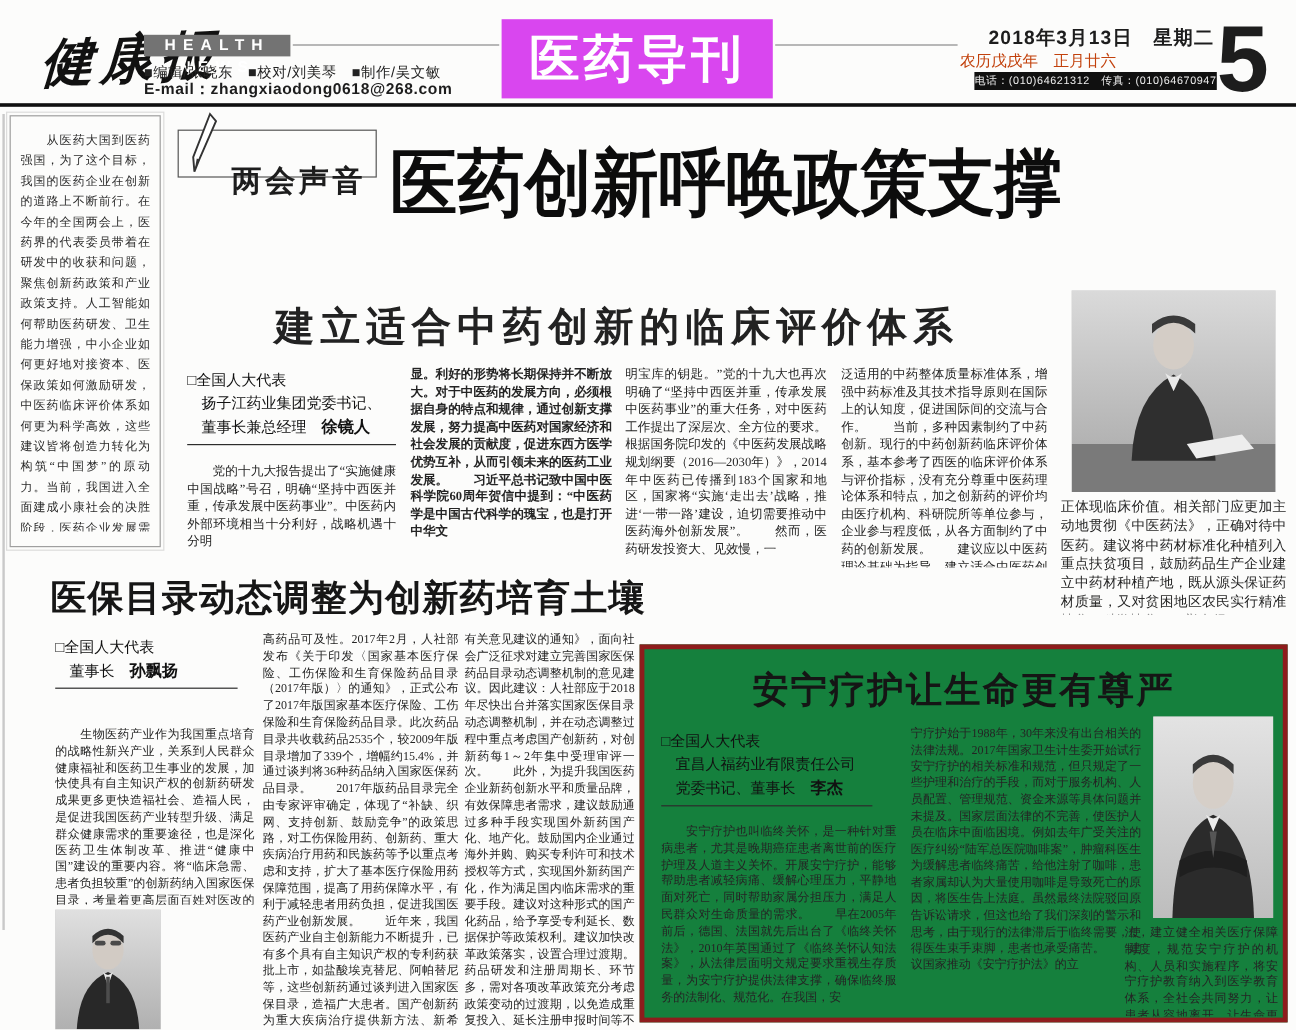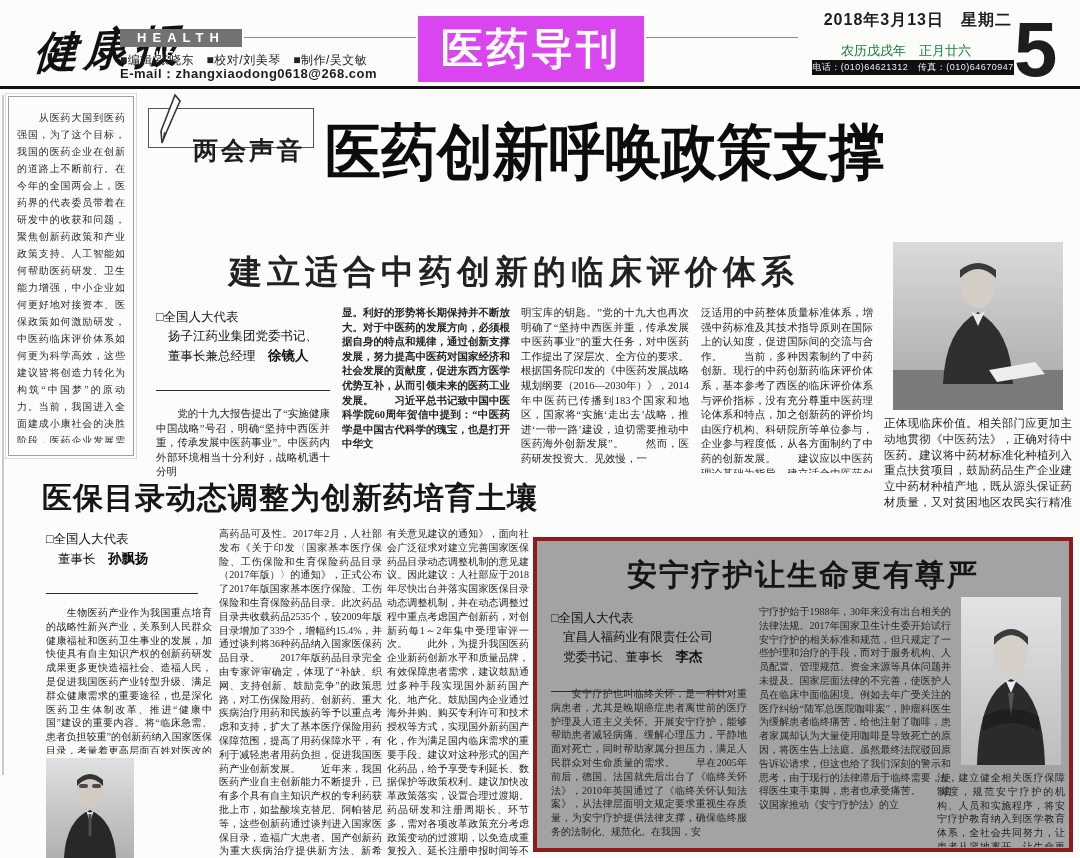--- a/index.html
+++ b/index.html
@@ -14,22 +14,22 @@
   
   .logo{left:34px;top:20px;font-size:44px;font-weight:900;font-style:italic;
         transform:rotate(-3deg) skewX(-6deg);letter-spacing:6px;color:#111;}
   .hn-badge{left:120px;top:29px;width:122px;height:18px;background:#737373;color:#fff;
         font-size:13px;font-weight:700;letter-spacing:6px;text-align:center;line-height:18px;}
   .hairline{height:1px;background:#8a8a8a;}
   .credits{left:120px;top:52px;font-size:12px;color:#222;letter-spacing:.5px;}
   .email{left:120px;top:65px;font-size:13px;font-weight:700;letter-spacing:.5px;}
   .masthead{left:418px;top:16px;width:226px;height:66px;background:#d946ef;color:#fff;
         text-align:center;line-height:66px;font-size:42px;font-weight:800;letter-spacing:3px;}
-  .dateline{left:800px;top:10px;width:212px;text-align:right;font-size:16px;font-weight:700;letter-spacing:1px;}
-  .lunarline{left:800px;top:42px;width:212px;text-align:center;font-size:13px;color:#15803d;}
+  .dateline{left:800px;top:22px;width:212px;text-align:right;font-size:16px;font-weight:700;letter-spacing:1px;}
+  .lunarline{left:800px;top:42px;width:212px;text-align:left;font-size:13px;color:#c2410c;}
   .pagenum{left:1014px;top:12px;font-size:78px;font-weight:900;line-height:74px;letter-spacing:-2px;}
   .contactbar{left:812px;top:60px;width:202px;height:15px;background:#101010;color:#eee;
         font-size:9px;line-height:15px;text-align:center;letter-spacing:.5px;}
   .header-rule{left:0;top:86px;width:1080px;height:3px;background:#101010;}
   .page-edge{left:2px;top:95px;width:2px;height:680px;background:#c9c9c9;}
 
   
   .intro-box{left:8px;top:96px;width:126px;height:360px;border:1px solid #9f9f9f;
         outline:1px solid #dcdcdc;outline-offset:2px;box-sizing:border-box;padding:12px 8px;}
   .intro-text{font-size:10px;line-height:17px;text-align:justify;color:#2a2a2a;
@@ -40,21 +40,21 @@
         box-sizing:border-box;}
   .voice-label{position:absolute;left:44px;top:25px;font-size:25px;font-weight:700;letter-spacing:3px;}
   .pen-icon{position:absolute;left:4px;top:-16px;width:34px;height:54px;}
   .main-headline{left:322px;top:116px;width:566px;text-align:center;font-size:56px;font-weight:900;
         letter-spacing:0;white-space:nowrap;transform:scaleY(1.08);color:#0c0c0c;}
   .sub-headline{left:148px;top:250px;width:732px;text-align:center;font-size:33px;font-weight:600;
         letter-spacing:5px;color:#222;white-space:nowrap;}
 
   
   .byline{font-size:12.5px;line-height:19px;color:#111;border-bottom:1.5px solid #2c2c2c;
-        padding-bottom:24px;}
+        padding-bottom:4px;}
   .byline .indent{padding-left:12px;}
   .byline b{font-size:13.5px;}
 
   
   .coltext{font-size:10.5px;line-height:14.6px;text-align:justify;color:#242424;overflow:hidden;}
   .c-a1-1{left:156px;top:308px;width:174px;height:166px;}
   .c-a1-1 .coltext{margin-top:16px;height:72px;}
   .c-a1-2{left:342px;top:306px;width:168px;height:167px;font-weight:bold;}
   .c-a1-3{left:521px;top:306px;width:168px;height:167px;}
   .c-a1-4{left:701px;top:306px;width:172px;height:167px;}
@@ -70,21 +70,21 @@
         white-space:nowrap;color:#161616;}
   .byline2{left:46px;top:530px;width:152px;}
   .c-a2-1{left:46px;top:606px;width:166px;height:148px;}
   .photo-a2{left:46px;top:758px;width:88px;height:100px;}
   .c-a2-2{left:219px;top:527px;width:163px;height:331px;}
   .c-a2-3{left:387px;top:527px;width:142px;height:331px;}
   .c-a2-1,.c-a2-2,.c-a2-3{font-size:10px;line-height:13.8px;}
 
   
   .red-box{left:533px;top:537px;width:540px;height:315px;border:4px solid #8e1c1c;
-        box-sizing:border-box;background:#a3a3a3;}
+        box-sizing:border-box;background:#15803d;}
   .title3{position:absolute;left:0;right:0;top:14px;text-align:center;font-size:30px;
         font-weight:600;letter-spacing:2px;color:#151515;white-space:nowrap;}
   .byline3{position:absolute;left:14px;top:68px;width:176px;}
   .rc1{position:absolute;left:14px;top:146px;width:196px;height:158px;}
   .rc2{position:absolute;left:222px;top:64px;width:192px;height:240px;}
   .photo-a3{position:absolute;left:424px;top:56px;width:100px;height:168px;}
   .rc3{position:absolute;left:400px;top:230px;width:128px;height:76px;}
   .rc1,.rc2,.rc3{font-size:10px;line-height:13.8px;}
 </style>
 </head>

